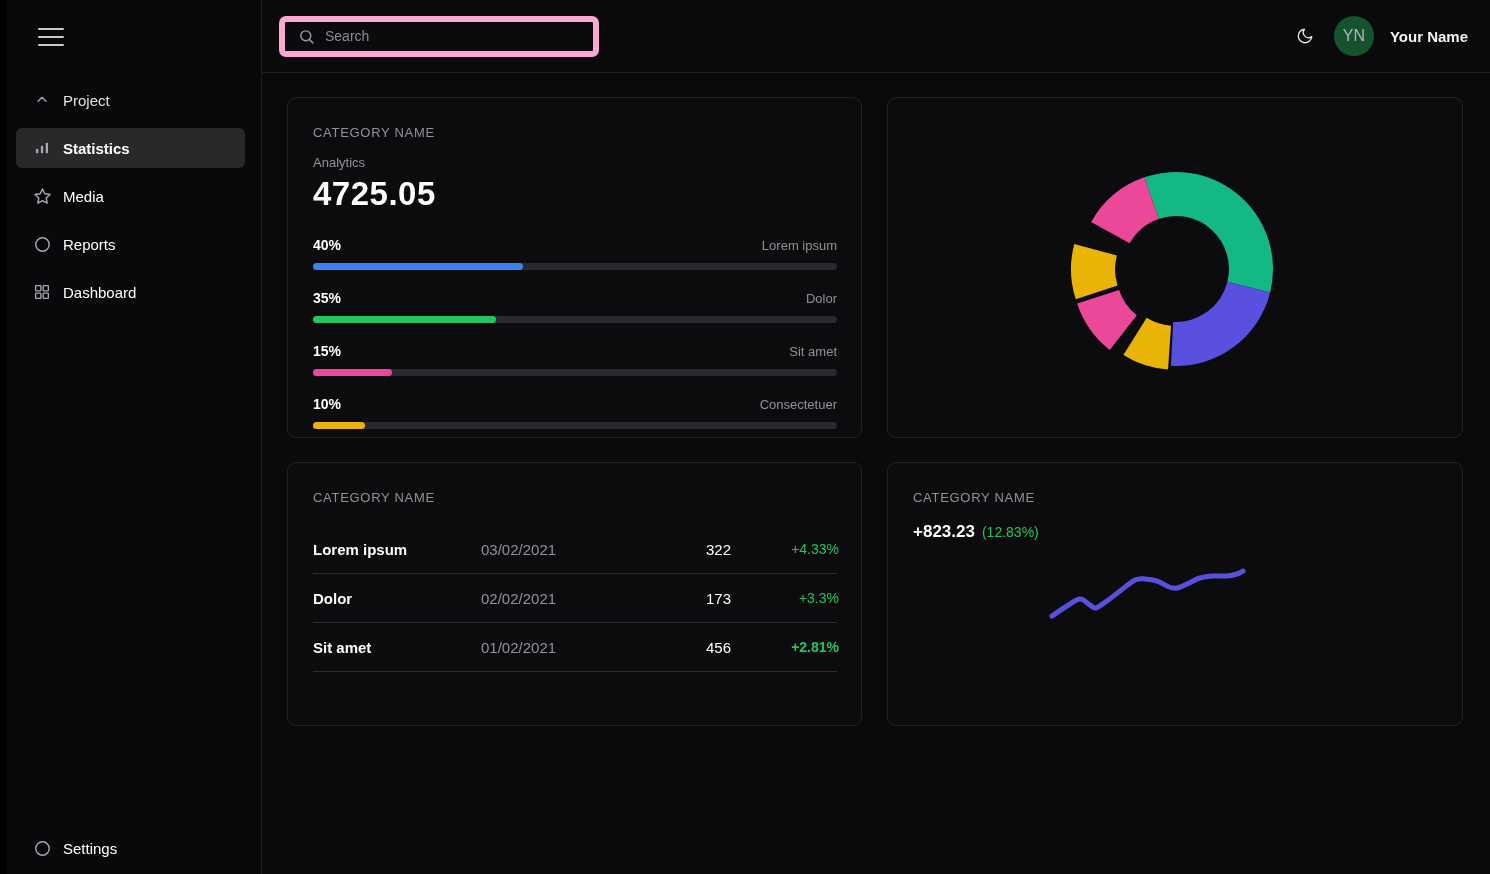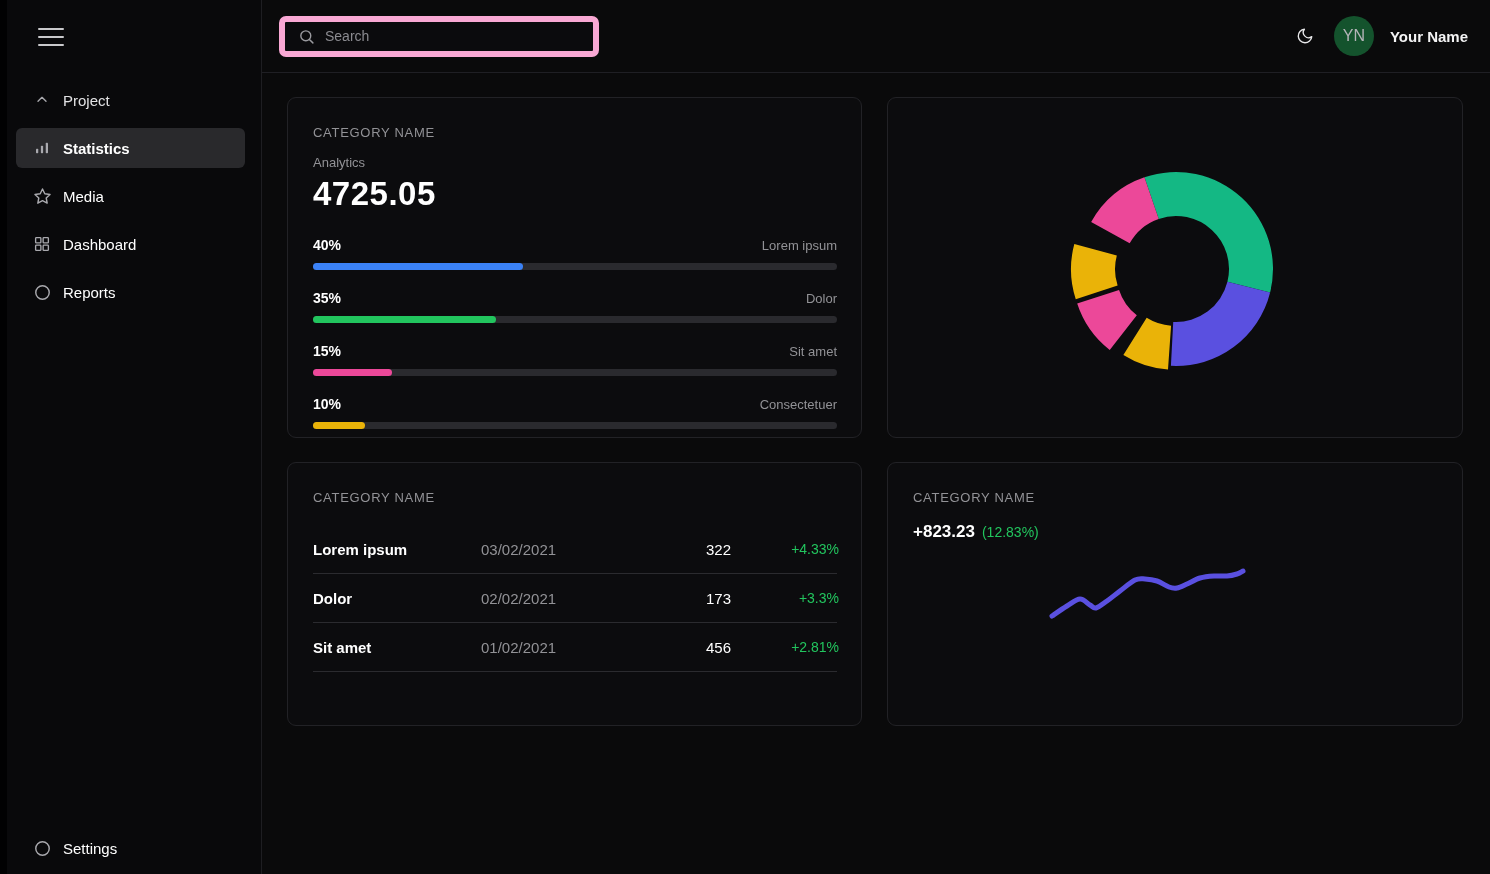--- a/index.html
+++ b/index.html
@@ -141,36 +141,36 @@
         <div class="nav-item">
     <span class="nav-icon">
             <svg width="19" height="19" viewBox="0 0 24 24" fill="none" stroke="currentColor" stroke-width="1.8" stroke-linejoin="round">
               <path d="M12 2.5l2.9 6 6.6.9-4.8 4.5 1.2 6.5L12 17.3 6.1 20.4l1.2-6.5L2.5 9.4l6.6-.9z"></path>
             </svg>
           </span>
     <span class="nav-label">Media</span>
   </div>
         <div class="nav-item">
     <span class="nav-icon">
+            <svg width="19" height="19" viewBox="0 0 24 24" fill="none" stroke="currentColor" stroke-width="1.8">
+              <circle cx="12" cy="12" r="8.5"></circle>
+            </svg>
+          </span>
+    <span class="nav-label">Reports</span>
+  </div>
+        <div class="nav-item">
+    <span class="nav-icon">
             <svg width="18" height="18" viewBox="0 0 24 24" fill="none" stroke="currentColor" stroke-width="1.8">
               <rect x="3.5" y="3.5" width="7" height="7" rx="1"></rect>
               <rect x="13.5" y="3.5" width="7" height="7" rx="1"></rect>
               <rect x="3.5" y="13.5" width="7" height="7" rx="1"></rect>
               <rect x="13.5" y="13.5" width="7" height="7" rx="1"></rect>
             </svg>
           </span>
     <span class="nav-label">Dashboard</span>
-  </div>
-        <div class="nav-item">
-    <span class="nav-icon">
-            <svg width="19" height="19" viewBox="0 0 24 24" fill="none" stroke="currentColor" stroke-width="1.8">
-              <circle cx="12" cy="12" r="8.5"></circle>
-            </svg>
-          </span>
-    <span class="nav-label">Reports</span>
   </div>
       </nav>
     <div class="sidebar-footer">
         <div class="nav-item">
     <span class="nav-icon">
             <svg width="19" height="19" viewBox="0 0 24 24" fill="none" stroke="currentColor" stroke-width="1.8">
               <circle cx="12" cy="12" r="8.5"></circle>
             </svg>
           </span>
     <span class="nav-label">Settings</span>
@@ -271,21 +271,21 @@
               <div class="t-row t-data">
     <span class="cell-name">Dolor</span>
     <span class="cell-date">02/02/2021</span>
     <span class="cell-value">173</span>
     <span class="cell-change" style="color: rgb(34, 197, 94);">+3.3%</span>
   </div>
               <div class="t-row t-data">
     <span class="cell-name">Sit amet</span>
     <span class="cell-date">01/02/2021</span>
     <span class="cell-value">456</span>
-    <span class="cell-change" style="color: rgb(34, 197, 94);">+2.81%</span>
+    <span class="cell-change" style="color: rgb(34, 197, 94); font-weight: bold;">+2.81%</span>
   </div>
             </div>
         </div>
       </section>
 
       <section class="card">
         <div class="category-label">CATEGORY NAME</div>
         <div class="spark-stat">
           <span class="spark-value">+823.23</span>
           <span class="spark-change" style="color: rgb(34, 197, 94);">(12.83%)</span>

